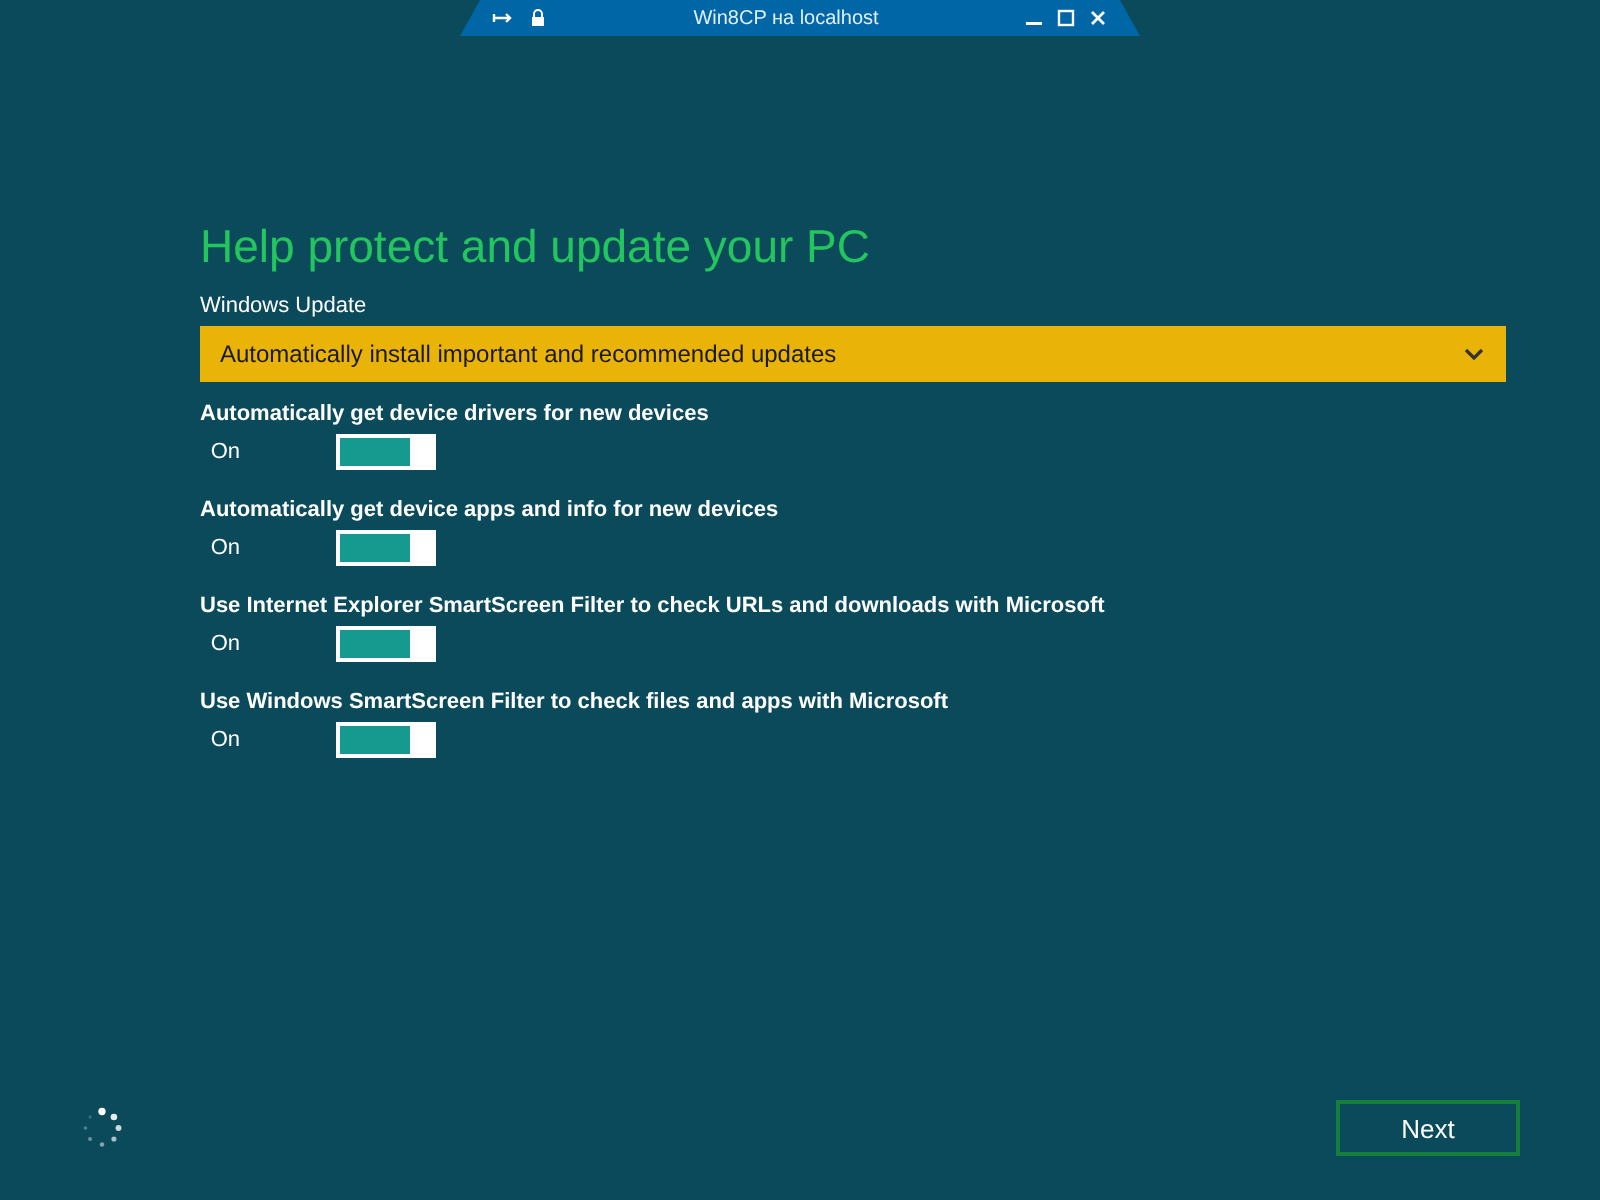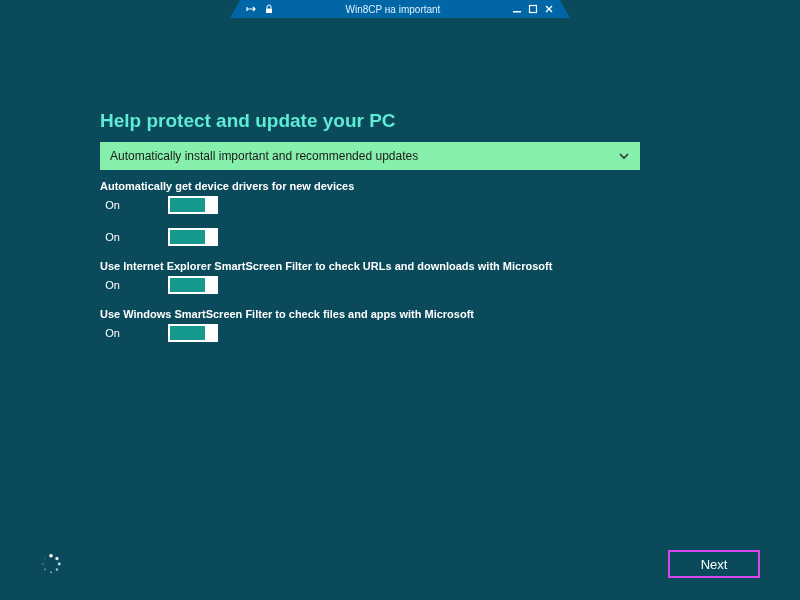--- a/index.html
+++ b/index.html
@@ -98,40 +98,40 @@
 
     .content {
       position: absolute;
       left: 100px;
       right: 60px;
       top: 110px;
       bottom: 70px;
     }
 
     .section-heading {
-      font-size: 19px;
-      font-weight: 700;
-      color: #5eead4;
+      font-size: 23px;
+      font-weight: 400;
+      color: #22c55e;
       margin-bottom: 10px;
       margin-top: 0;
     }
     .section2 {
       margin-top: 38px;
     }
 
     .field-label {
       font-size: 11px;
       color: #ffffff;
       margin-bottom: 4px;
     }
 
     .select-box {
-      width: 540px;
+      width: 653px;
       height: 28px;
-      background: #86efac;
+      background: #eab308;
       color: #1a1a1a;
       border: none;
       display: flex;
       align-items: center;
       justify-content: space-between;
       padding: 0 10px;
       font-size: 12px;
       cursor: pointer;
       margin-bottom: 10px;
     }
@@ -192,21 +192,21 @@
       height: 22px;
       position: relative;
     }
     .spinner svg {
       width: 100%;
       height: 100%;
     }
     .next-button {
       width: 92px;
       height: 28px;
-      border: 2px solid #d946ef;
+      border: 2px solid #15803d;
       background: #0a4a5a;
       color: #fff;
       font-size: 13px;
       display: flex;
       align-items: center;
       justify-content: center;
       cursor: pointer;
     }
   </style>
 </head>
@@ -219,21 +219,21 @@
           <path d="M1 5 L9 5 M7 3 L9 5 L7 7 M1 3 L1 7" stroke="#fff" stroke-width="1.2" fill="none"></path>
         </svg>
     </span>
     <span class="titlebar-icon">
       <svg viewBox="0 0 10 10">
           <rect x="2" y="4.5" width="6" height="4.5" fill="#fff"></rect>
           <path d="M3 4.5 V3 a2 2 0 0 1 4 0 V4.5" stroke="#fff" stroke-width="1" fill="none"></path>
         </svg>
     </span>
   </div>
-  <div class="titlebar-title">Win8CP на important</div>
+  <div class="titlebar-title">Win8CP на localhost</div>
   <div class="titlebar-right">
     <span class="titlebar-icon">
       <svg viewBox="0 0 10 10">
           <rect x="1" y="7" width="8" height="1.5" fill="#fff"></rect>
         </svg>
     </span>
     <span class="titlebar-icon">
       <svg viewBox="0 0 10 10">
           <rect x="1.5" y="1.5" width="7" height="7" stroke="#fff" stroke-width="1.2" fill="none"></rect>
         </svg>
@@ -246,40 +246,42 @@
   </div>
 </div>
 
 <div class="page">
 
 
   <div class="content">
 
     <h2 class="section-heading">Help protect and update your PC</h2>
 
+    <div class="field-label">Windows Update</div>
     <div class="select-box">
       <span>Automatically install important and recommended updates</span>
       <span class="select-chevron">
         <svg width="12" height="8" viewBox="0 0 12 8">
             <path d="M2 2 L6 6 L10 2" stroke="#333" stroke-width="1.6" fill="none"></path>
           </svg>
       </span>
     </div>
 
     <div class="toggle-row">
       <div class="toggle-label">Automatically get device drivers for new devices</div>
       <div class="toggle-line">
         <span class="toggle-state">On</span>
         <span class="toggle-switch">
           <span class="toggle-thumb"></span>
         </span>
       </div>
     </div>
 
     <div class="toggle-row">
+      <div class="toggle-label">Automatically get device apps and info for new devices</div>
       <div class="toggle-line">
         <span class="toggle-state">On</span>
         <span class="toggle-switch">
           <span class="toggle-thumb"></span>
         </span>
       </div>
     </div>
 
 
     <div class="toggle-row">

